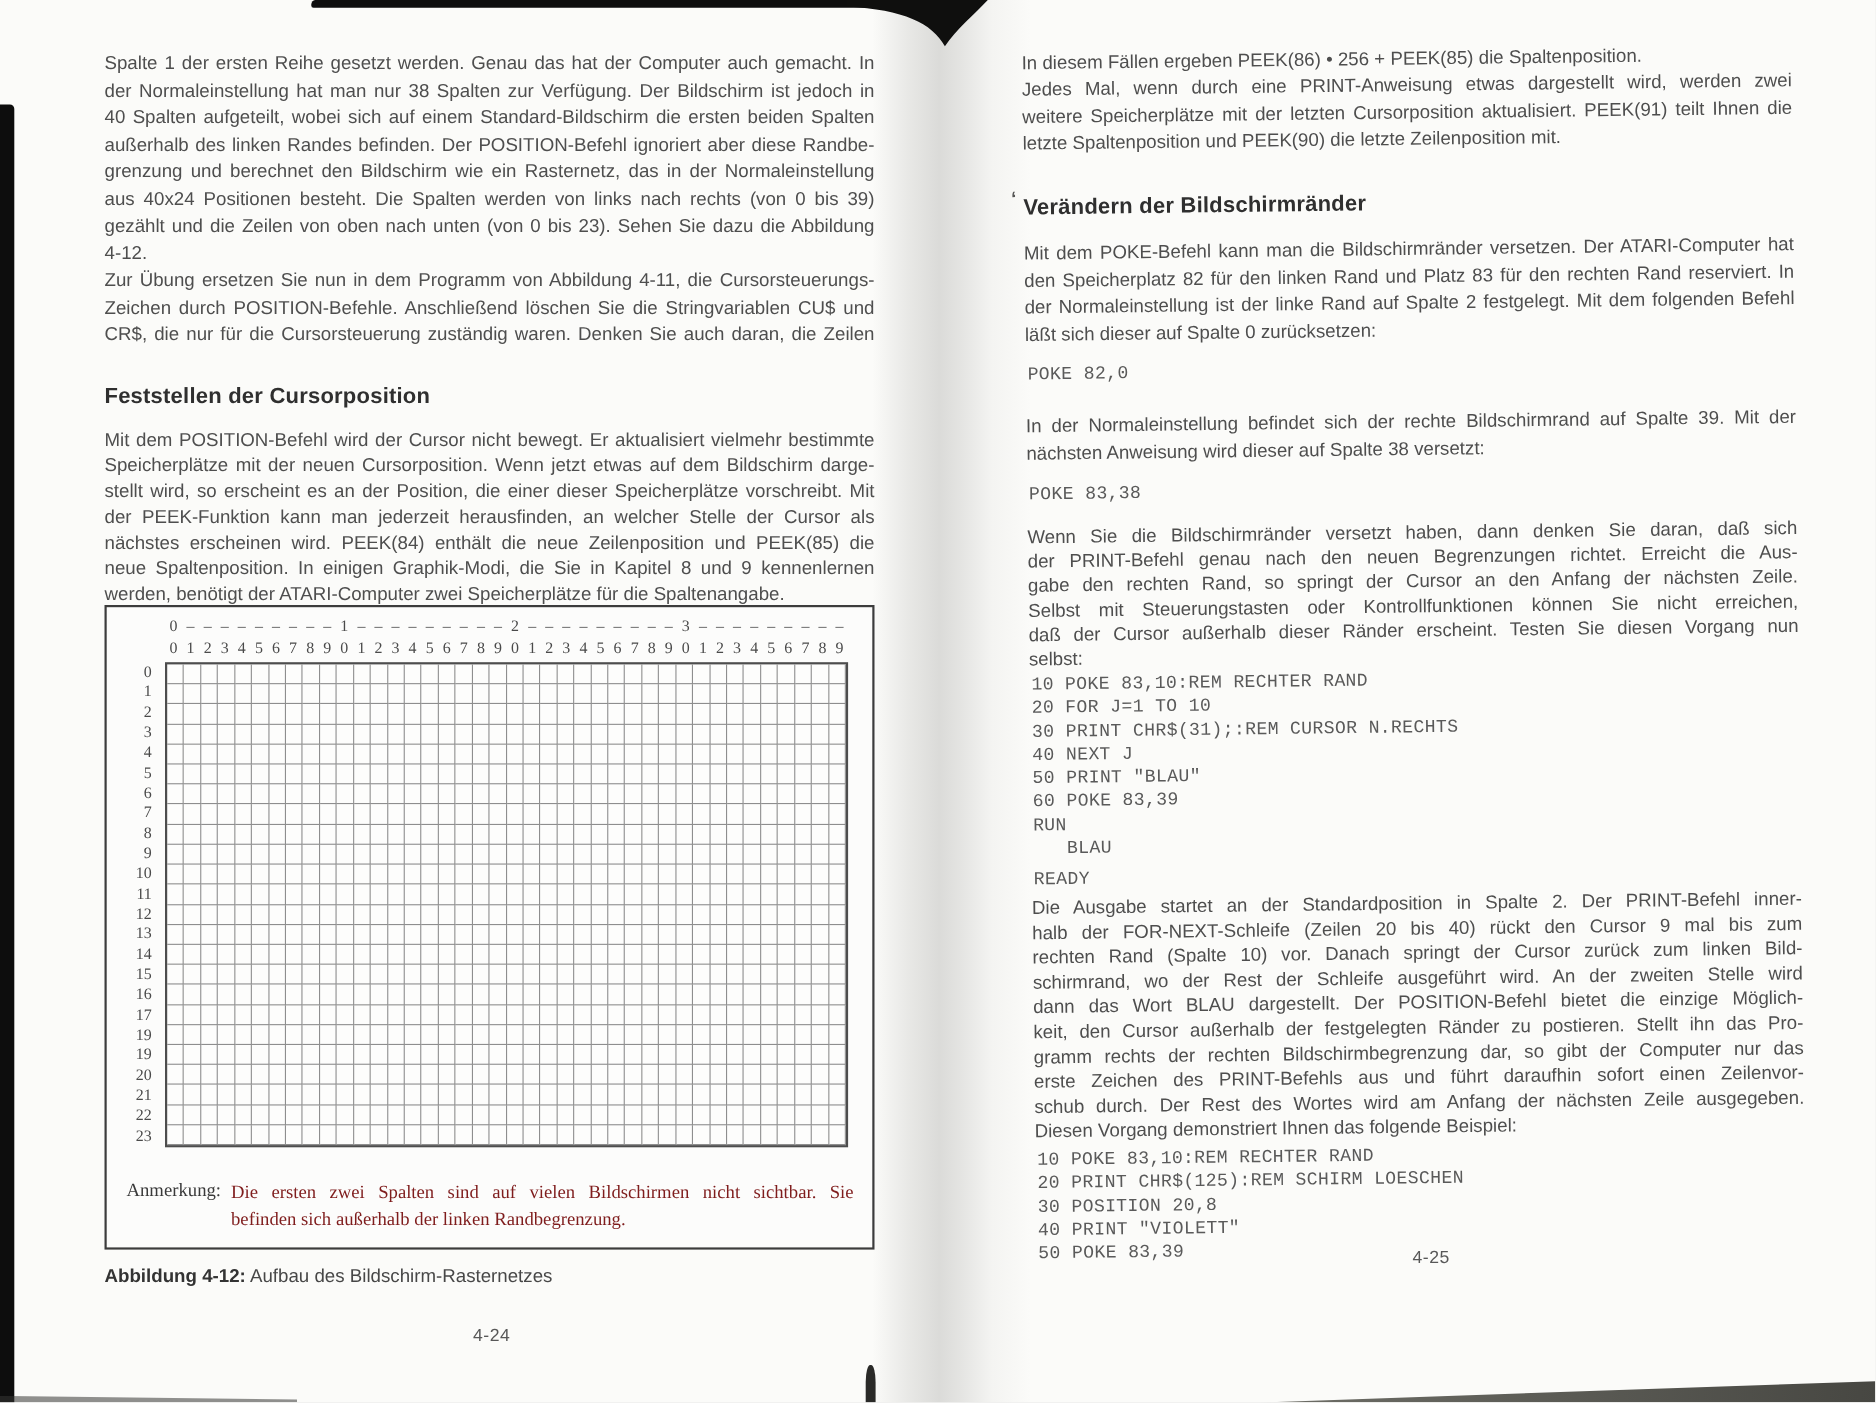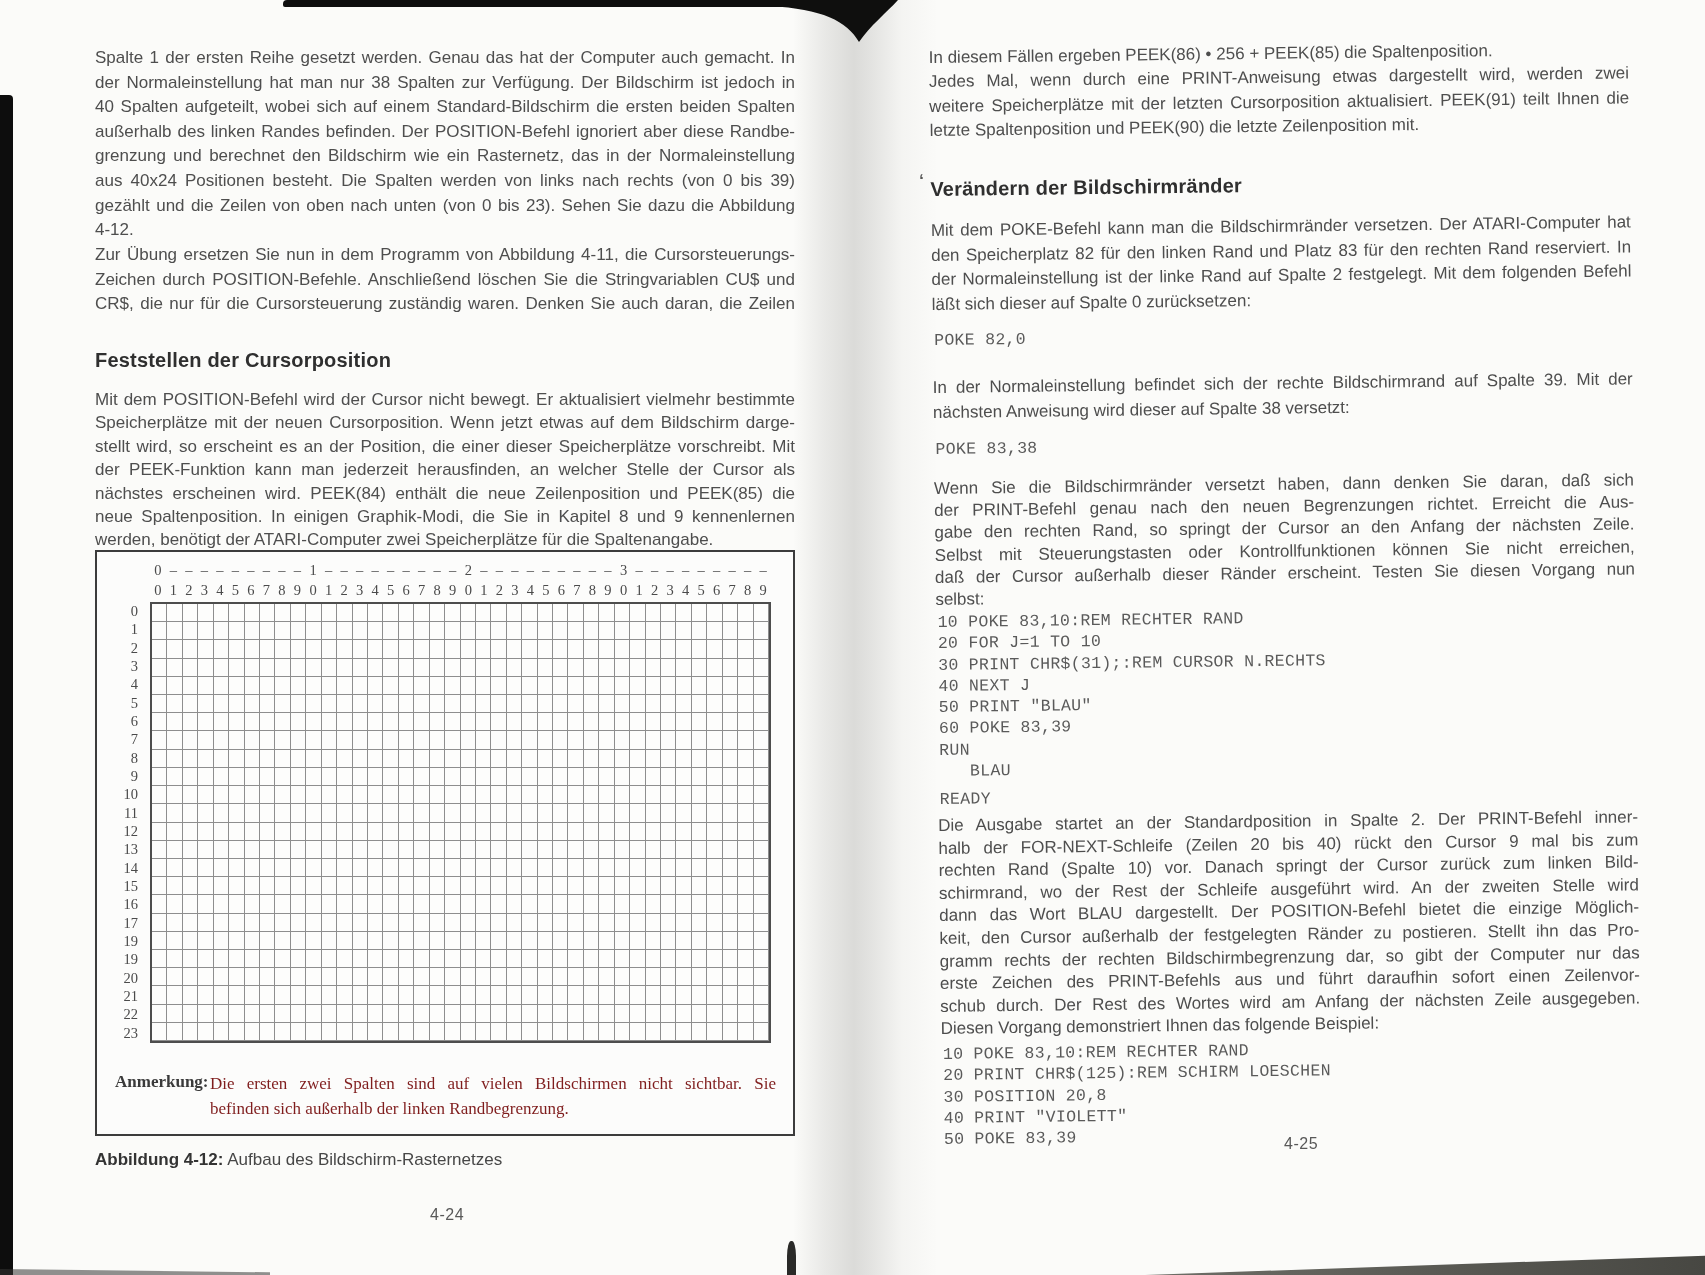--- a/index.html
+++ b/index.html
@@ -22,21 +22,21 @@
   #fig-tens{top:10px;}
   #fig-units{top:30px;}
   #fig-rowlabels{position:absolute;left:14px;top:50px;width:34px;
     font-family:"Liberation Serif",serif;font-size:14.5px;color:#4a4a4a;}
   #fig-rowlabels div{height:18.33px;line-height:18.33px;text-align:right;padding-right:7px;}
   #fig-grid{position:absolute;left:53px;top:50px;width:621px;height:441px;
     box-sizing:border-box;border:2px solid #4d4d4d;display:grid;
     grid-template-columns:repeat(40,1fr);grid-auto-rows:1fr;background:#fdfdfc;}
   #fig-grid div{border-right:1px solid #8e8e8e;border-bottom:1px solid #8e8e8e;}
   #fig-note-label{position:absolute;left:18px;top:520px;font-family:"Liberation Serif",serif;
-    font-weight:bold;font-size:17px;color:#3a3a3a;}
+    font-weight:normal;font-size:17px;color:#3a3a3a;}
   #fig-note{position:absolute;left:113px;top:520px;width:566px;font-family:"Liberation Serif",serif;
     font-size:17px;color:#7f1d1d;line-height:24.5px;}
   #fig-caption{position:absolute;left:95px;top:1150px;font-size:17px;color:#474747;text-align:right;}
   #fig-caption .cap-label{font-weight:bold;color:#333;}
   .pagenum{position:absolute;font-size:16px;color:#585858;letter-spacing:.5px;}
   
   #right-page{position:absolute;left:928px;top:0;width:702px;height:1250px;
     transform:rotate(-0.7deg);transform-origin:0 0;}
   #right-page .para,#right-page .code,#right-page .heading{position:absolute;}
   #rp-heading-mark{position:absolute;left:-11px;top:-7px;font-size:17px;color:#555;}

